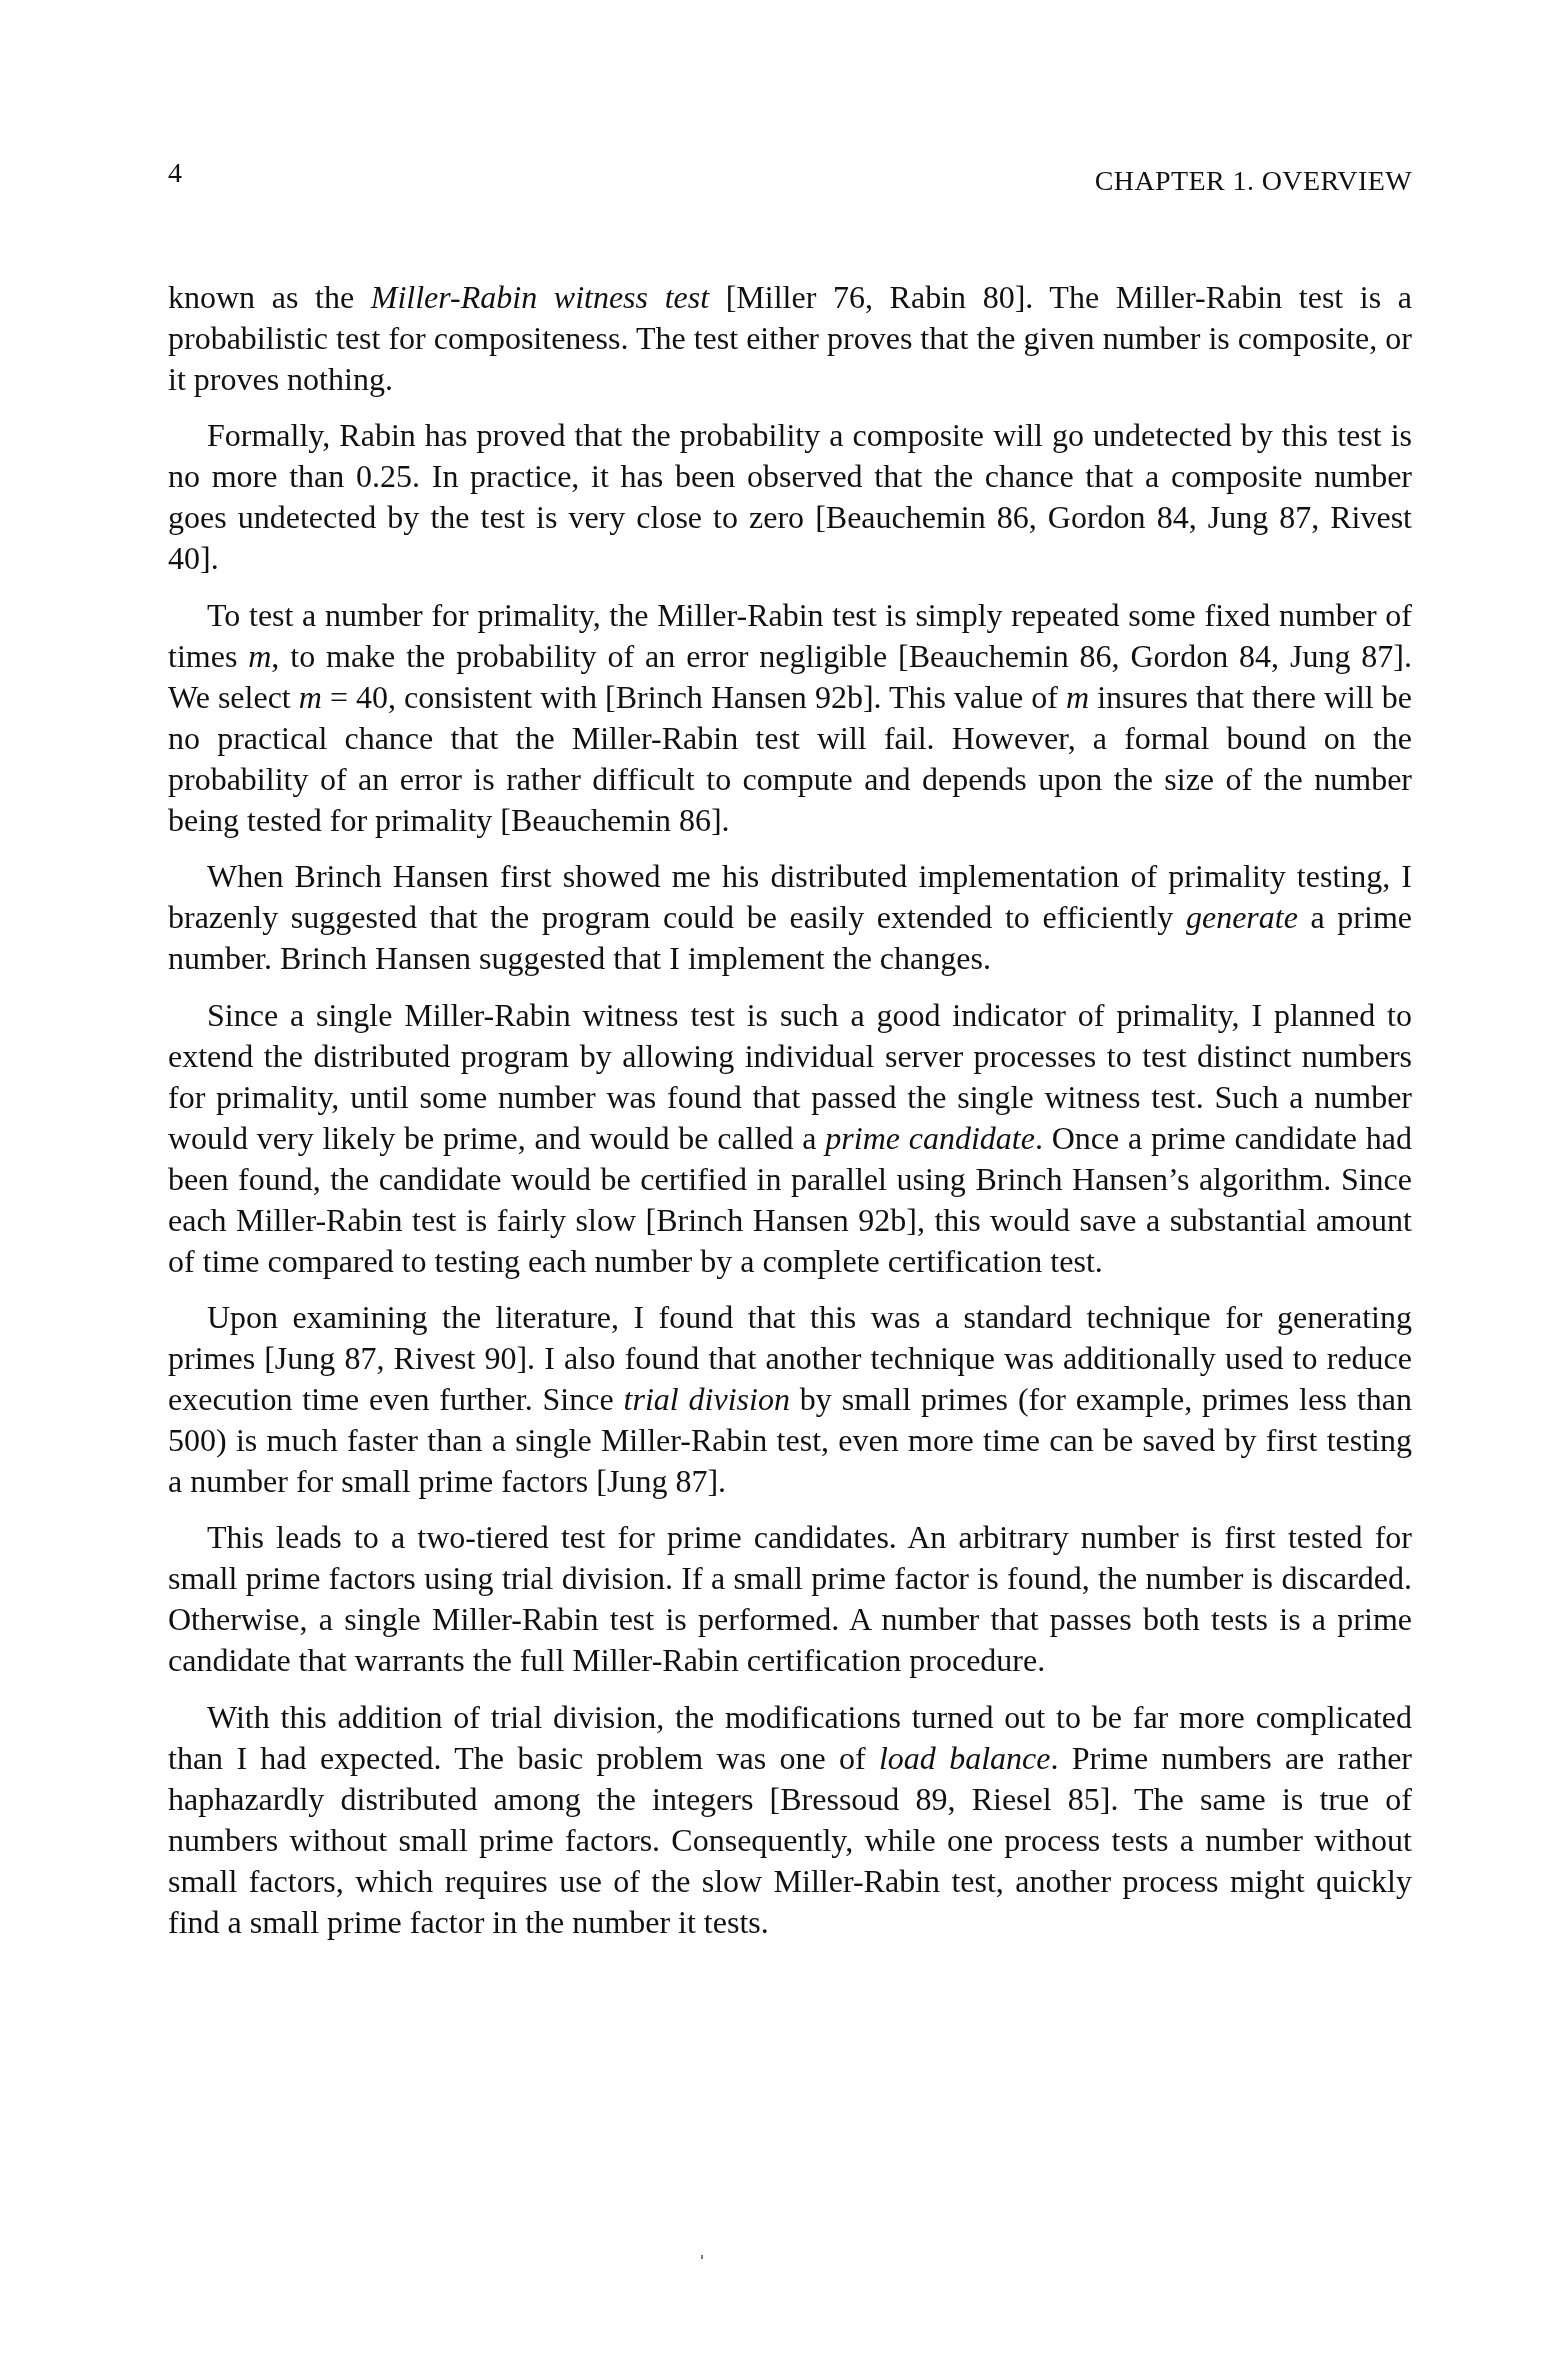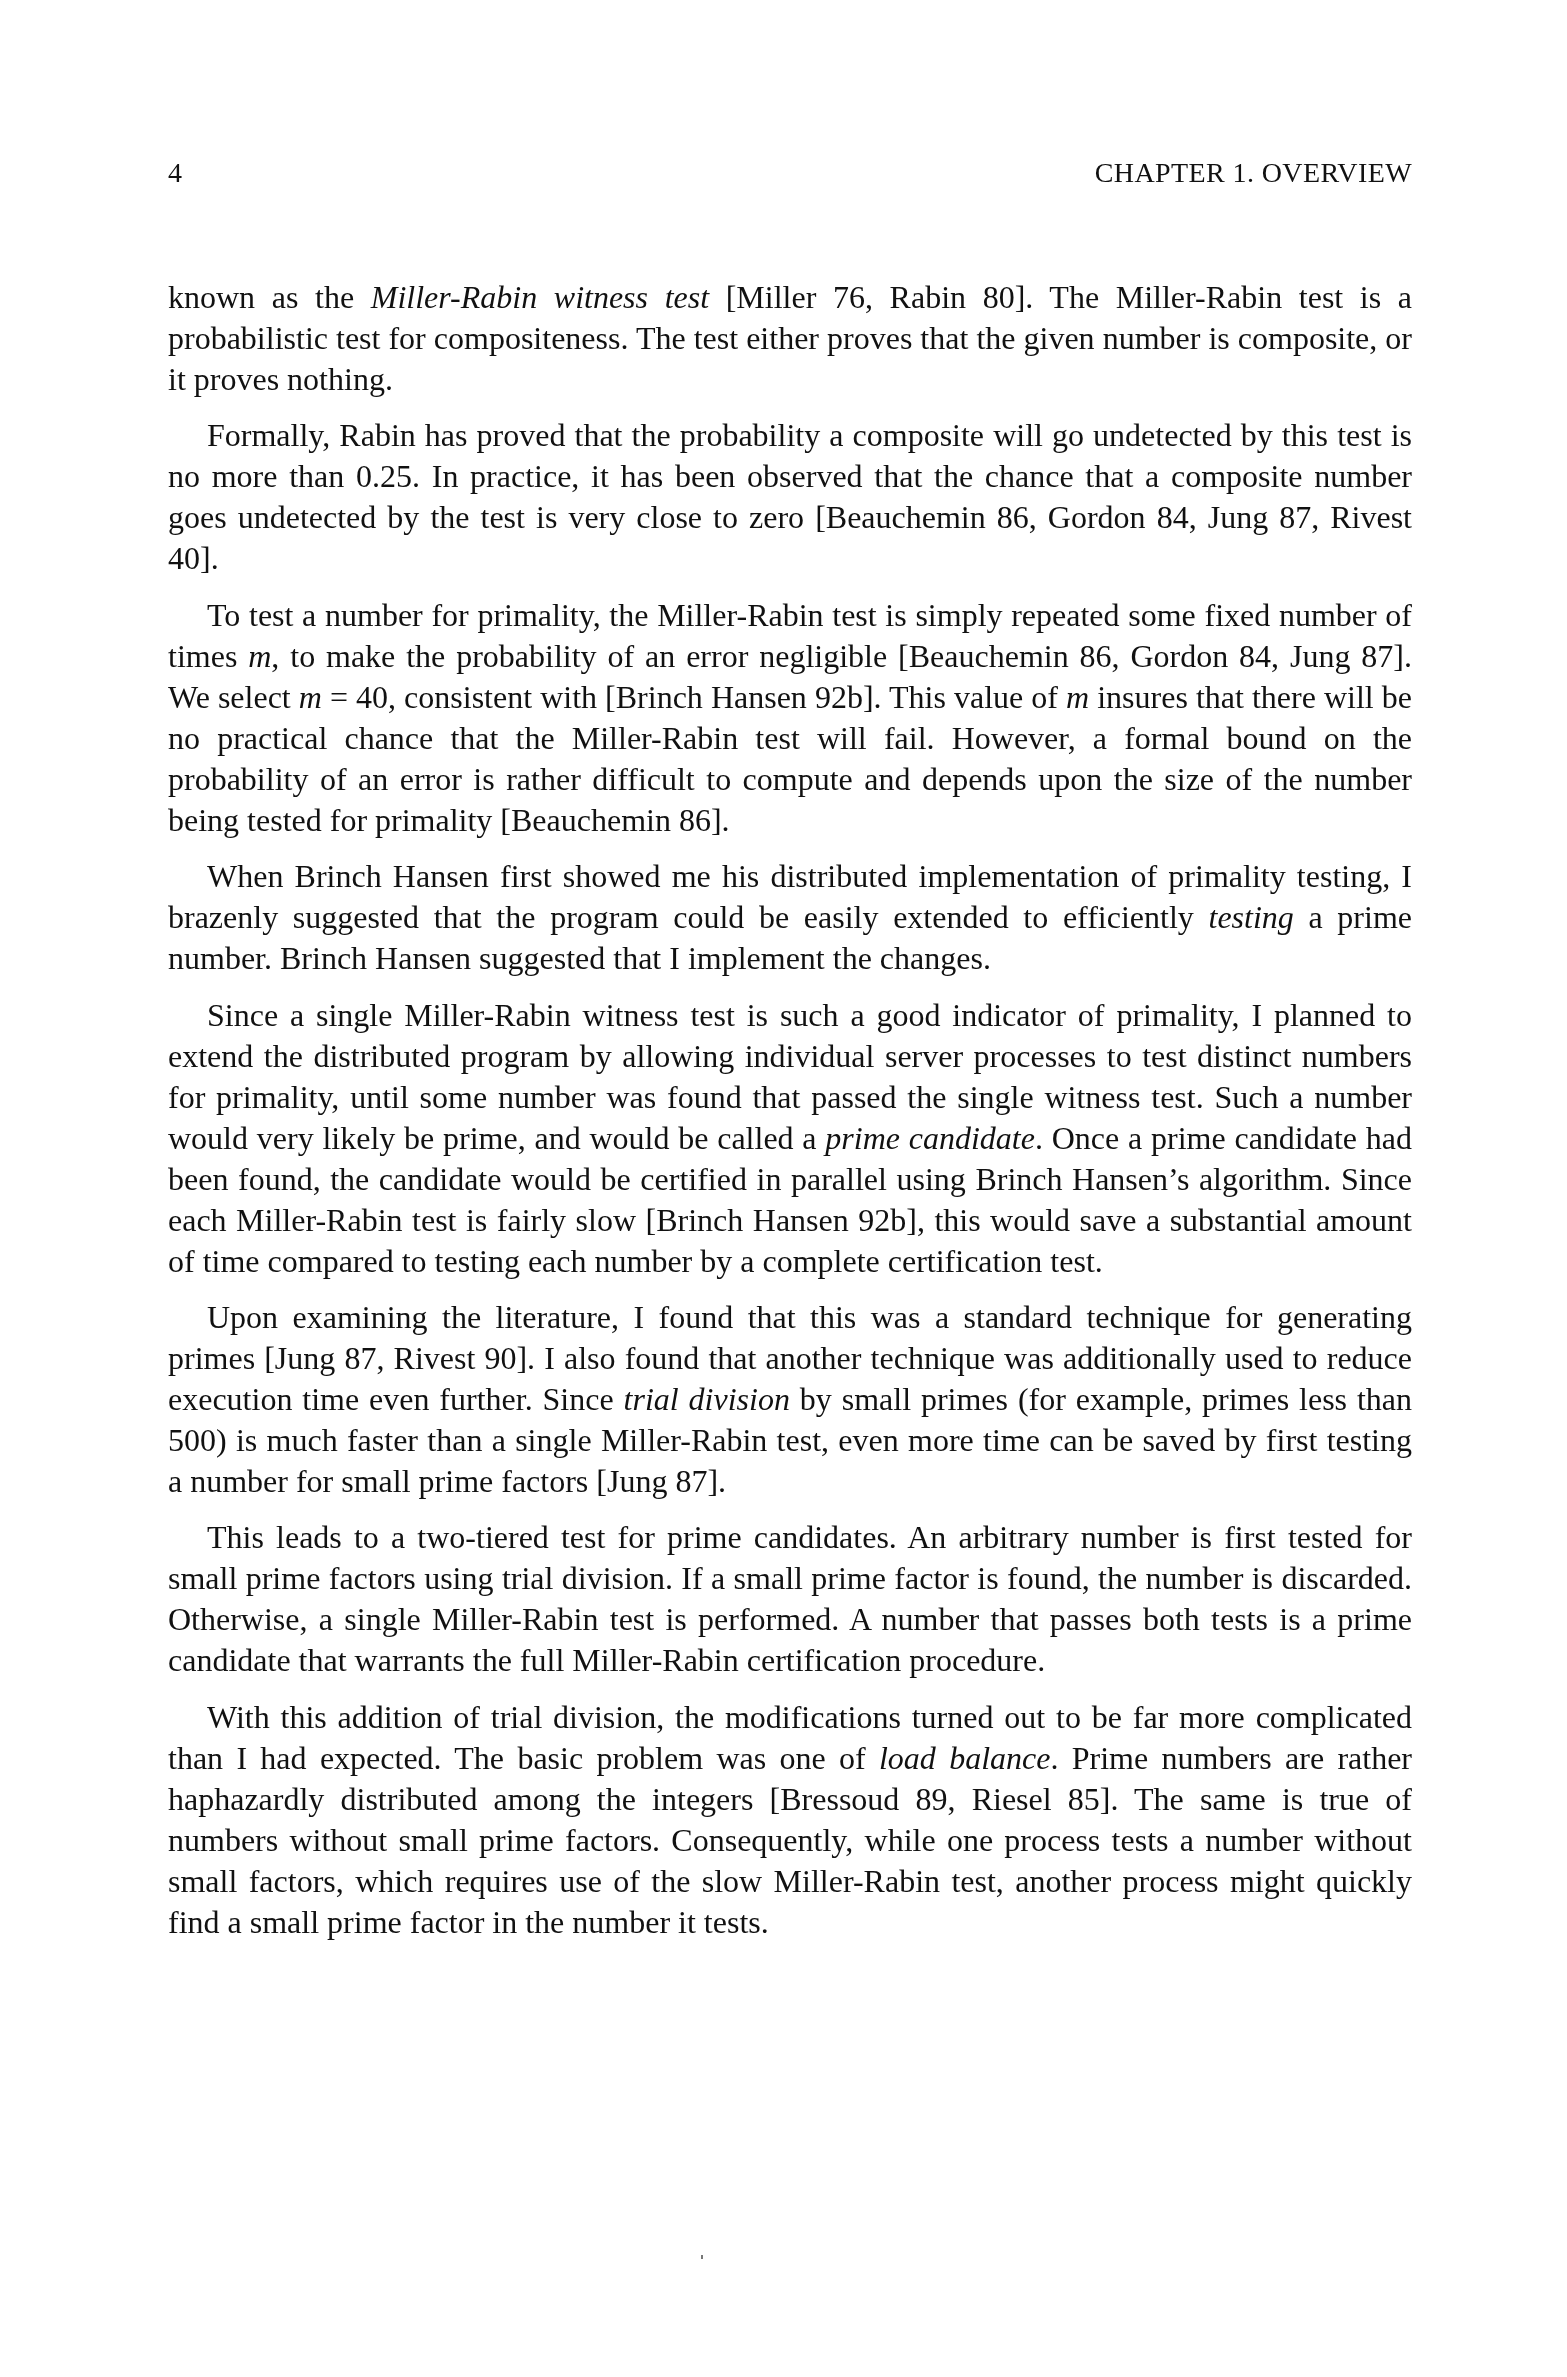--- a/index.html
+++ b/index.html
@@ -25,21 +25,21 @@
     line-height: 38px;
   }
   .running-head .page-number {
     position: absolute;
     left: 0;
     top: 0;
   }
   .running-head .chapter-title {
     position: absolute;
     right: 0;
-    top: 0;
+    top: 8px;
     letter-spacing: 0.4px;
   }
   .body-text {
     position: absolute;
     top: 277px;
     left: 168px;
     width: 1244px;
     font-size: 32px;
     line-height: 41px;
     text-align: justify;
@@ -72,21 +72,21 @@
   <span class="chapter-title">CHAPTER 1.  OVERVIEW</span>
 </div>
 
 <div class="body-text">
   <p><span>known as the </span><em>Miller-Rabin witness test</em><span> [Miller 76, Rabin 80]. The Miller-Rabin test is a probabilistic test for compositeness. The test either proves that the given number is composite, or it proves nothing.</span></p>
 
   <p class="indent"><span>Formally, Rabin has proved that the probability a composite will go undetected by this test is no more than 0.25.  In practice, it has been observed that the chance that a composite number goes undetected by the test is very close to zero [Beauchemin 86, Gordon 84, Jung 87, Rivest 40].</span></p>
 
   <p class="indent"><span>To test a number for primality, the Miller-Rabin test is simply repeated some fixed number of times </span><em>m</em><span>, to make the probability of an error negligible [Beauchemin 86, Gordon 84, Jung 87]. We select </span><em>m</em><span> = 40, consistent with [Brinch Hansen 92b]. This value of </span><em>m</em><span> insures that there will be no practical chance that the Miller-Rabin test will fail. However, a formal bound on the probability of an error is rather difficult to compute and depends upon the size of the number being tested for primality [Beauchemin 86].</span></p>
 
-  <p class="indent"><span>When Brinch Hansen first showed me his distributed implementation of primality testing, I brazenly suggested that the program could be easily extended to efficiently </span><em>testing</em><span> a prime number. Brinch Hansen suggested that I implement the changes.</span></p>
+  <p class="indent"><span>When Brinch Hansen first showed me his distributed implementation of primality testing, I brazenly suggested that the program could be easily extended to efficiently </span><em>generate</em><span> a prime number. Brinch Hansen suggested that I implement the changes.</span></p>
 
   <p class="indent"><span>Since a single Miller-Rabin witness test is such a good indicator of primality, I planned to extend the distributed program by allowing individual server processes to test distinct numbers for primality, until some number was found that passed the single witness test. Such a number would very likely be prime, and would be called a </span><em>prime candidate</em><span>. Once a prime candidate had been found, the candidate would be certified in parallel using Brinch Hansen’s algorithm. Since each Miller-Rabin test is fairly slow [Brinch Hansen 92b], this would save a substantial amount of time compared to testing each number by a complete certification test.</span></p>
 
   <p class="indent"><span>Upon examining the literature, I found that this was a standard technique for generating primes [Jung 87, Rivest 90]. I also found that another technique was additionally used to reduce execution time even further. Since </span><em>trial division</em><span> by small primes (for example, primes less than 500) is much faster than a single Miller-Rabin test, even more time can be saved by first testing a number for small prime factors [Jung 87].</span></p>
 
   <p class="indent"><span>This leads to a two-tiered test for prime candidates. An arbitrary number is first tested for small prime factors using trial division. If a small prime factor is found, the number is discarded. Otherwise, a single Miller-Rabin test is performed. A number that passes both tests is a prime candidate that warrants the full Miller-Rabin certification procedure.</span></p>
 
   <p class="indent"><span>With this addition of trial division, the modifications turned out to be far more complicated than I had expected. The basic problem was one of </span><em>load balance</em><span>. Prime numbers are rather haphazardly distributed among the integers [Bressoud 89, Riesel 85]. The same is true of numbers without small prime factors. Consequently, while one process tests a number without small factors, which requires use of the slow Miller-Rabin test, another process might quickly find a small prime factor in the number it tests.</span></p>
 </div>
 

